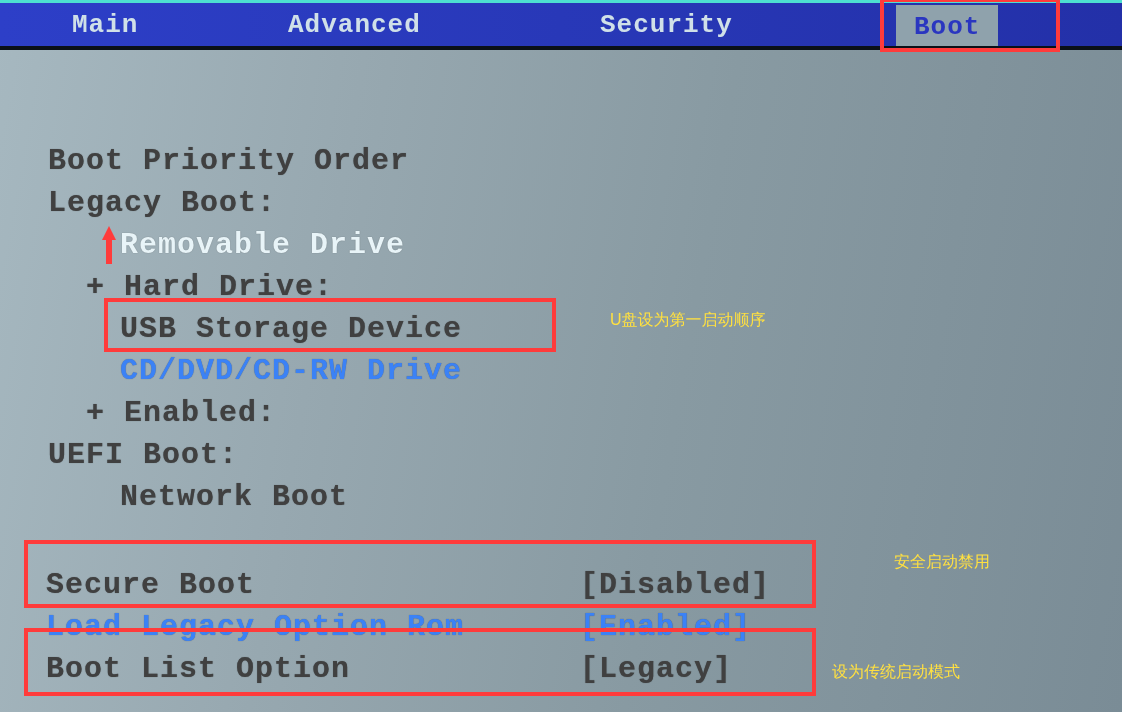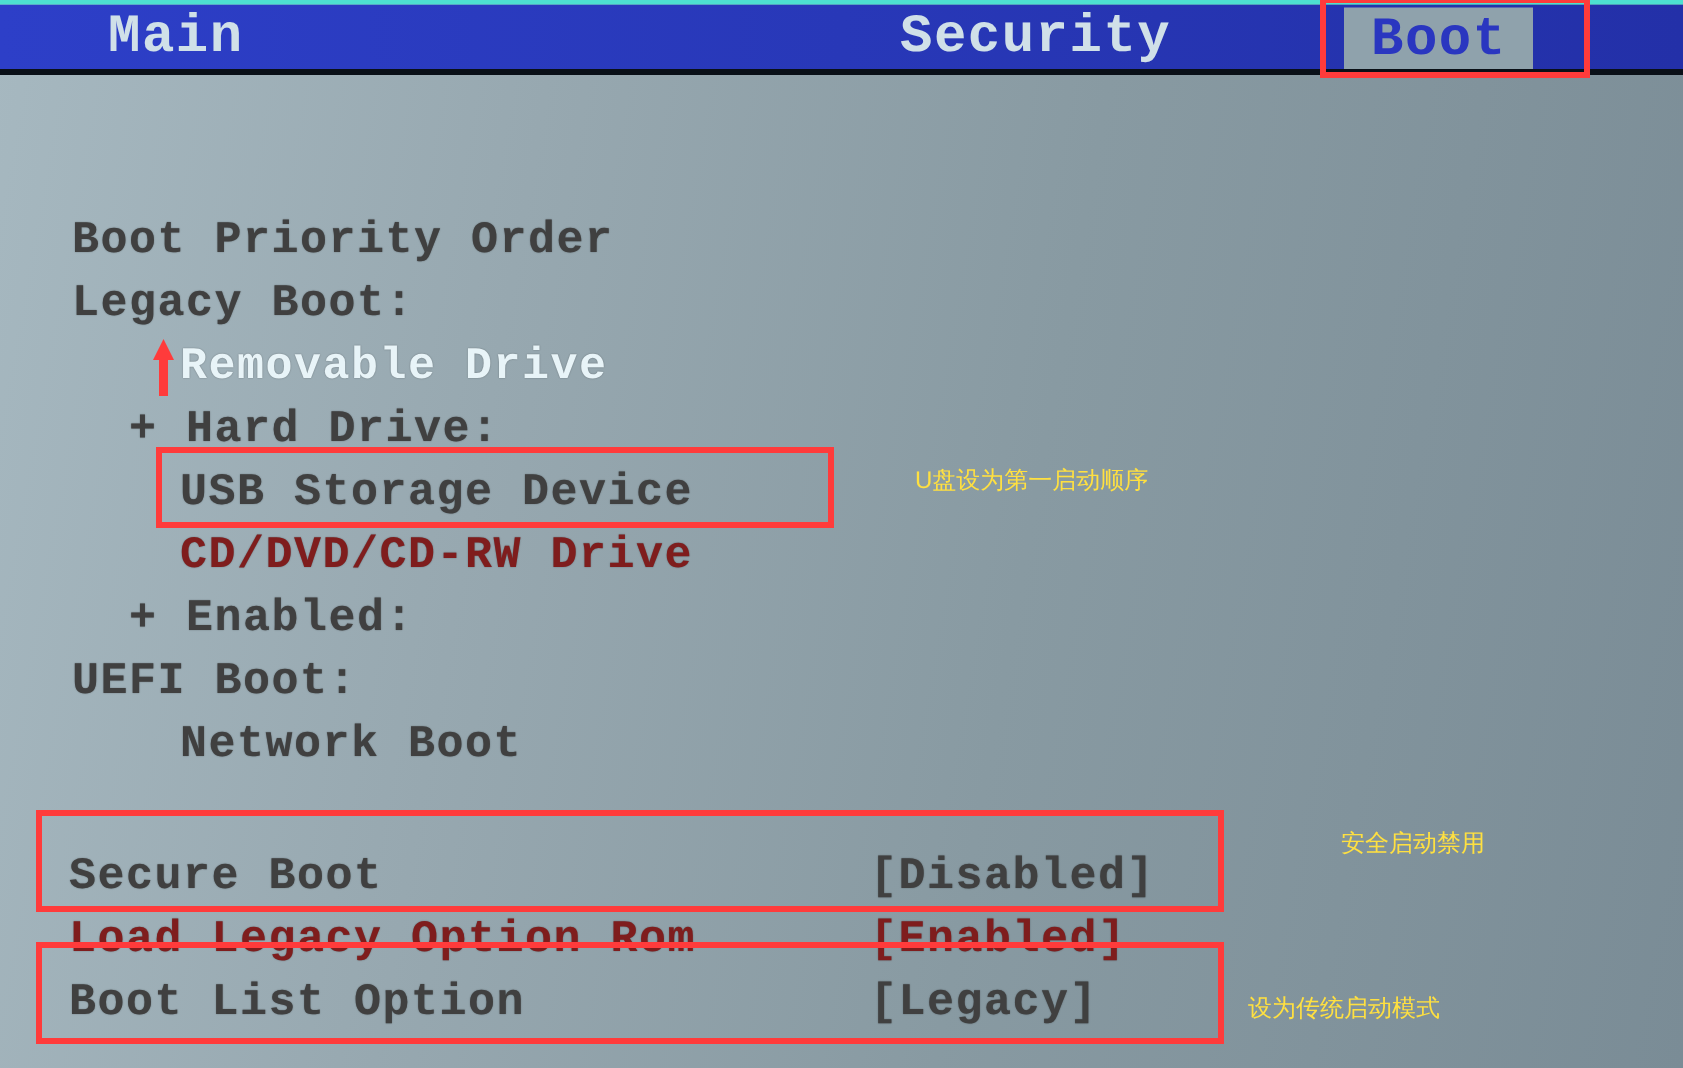--- a/index.html
+++ b/index.html
@@ -18,37 +18,37 @@
     position: absolute;
     top: 0;
     left: 0;
     right: 0;
     height: 46px;
     background: linear-gradient(90deg, #2d3fc8 0%, #2838b8 50%, #2330a8 100%);
     border-top: 3px solid #4de0d0;
     display: flex;
     align-items: center;
     color: #d0e0e8;
-    font-size: 36px;
+    font-size: 26px;
   }
   .tab {
     padding: 4px 10px;
     white-space: pre;
   }
   .tab-main     { position:absolute; left: 62px; }
   .tab-advanced { position:absolute; left: 278px; }
   .tab-security { position:absolute; left: 590px; }
   .tab-boot     { position:absolute; left: 896px; background:#8fa2ac; color:#2a36c0; padding:8px 18px; top:2px; height:44px; line-height:28px; }
 
   .hr-black { position:absolute; top:46px; left:0; right:0; height:4px; background:#0a1018; }
 
   
   .line { position:absolute; white-space:pre; }
   .blue  { color:#404040; }
-  .blue2 { color:#7f1d1d; }
+  .blue2 { color:#3b82f6; }
   .white { color:#e8f4f8; }
 
   
   .redbox { position:absolute; border:4px solid #ff3b3b; background:transparent; }
 
   
   .anno { position:absolute; color:#ffe040; font-size:16px; font-family:"Microsoft YaHei","SimSun",sans-serif; font-weight:normal; letter-spacing:0; }
 
   
   .red-arrow {
@@ -67,20 +67,21 @@
   }
 
   
   .blue, .blue2, .white { text-shadow: 0 0 1px rgba(0,0,0,0.4); }
 </style>
 </head>
 <body>
 
 <div class="menubar">
   <div class="tab tab-main">Main</div>
+  <div class="tab tab-advanced">Advanced</div>
   <div class="tab tab-boot">Boot</div>
   <div class="tab tab-security">Security</div>
 </div>
 <div class="hr-black"></div>
 
 <div class="redbox" style="left:880px; top:-2px; width:180px; height:54px;"></div>
 
 <div class="line blue" style="left:48px;  top:144px;">Boot Priority Order</div>
 <div class="line blue" style="left:48px;  top:186px;">Legacy Boot:</div>
 <div class="line white" style="left:120px; top:228px;">Removable Drive</div>

